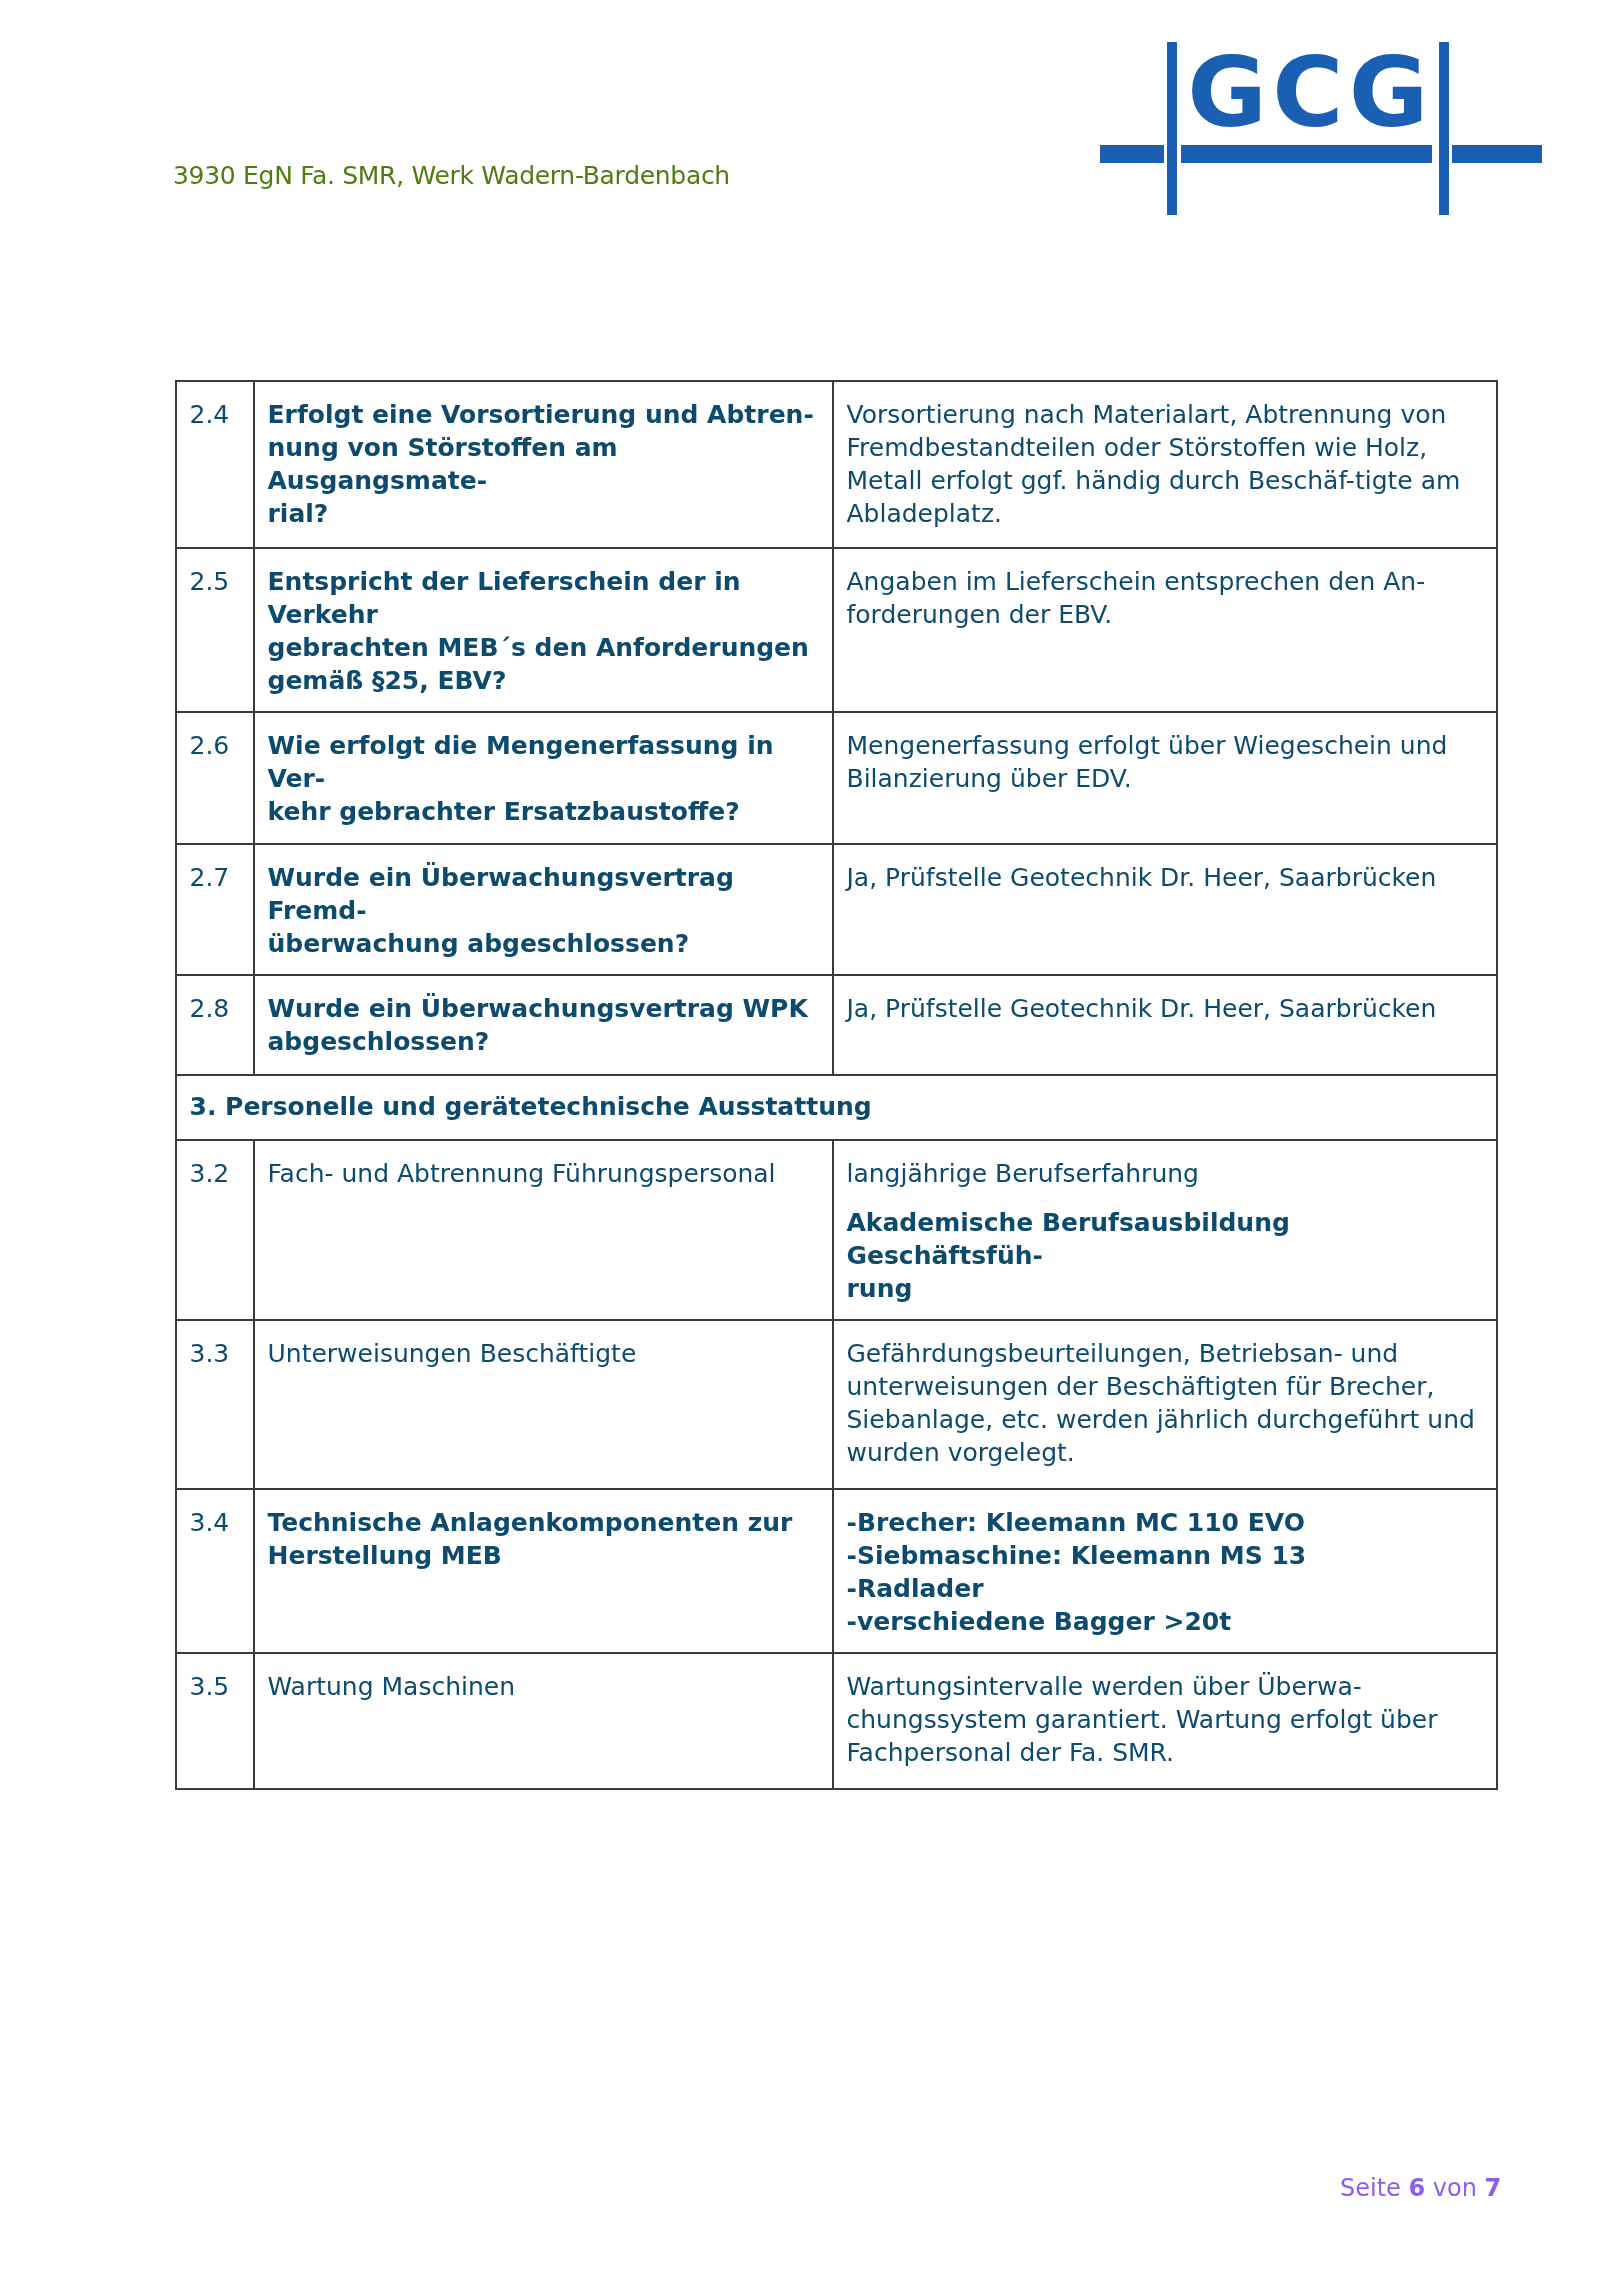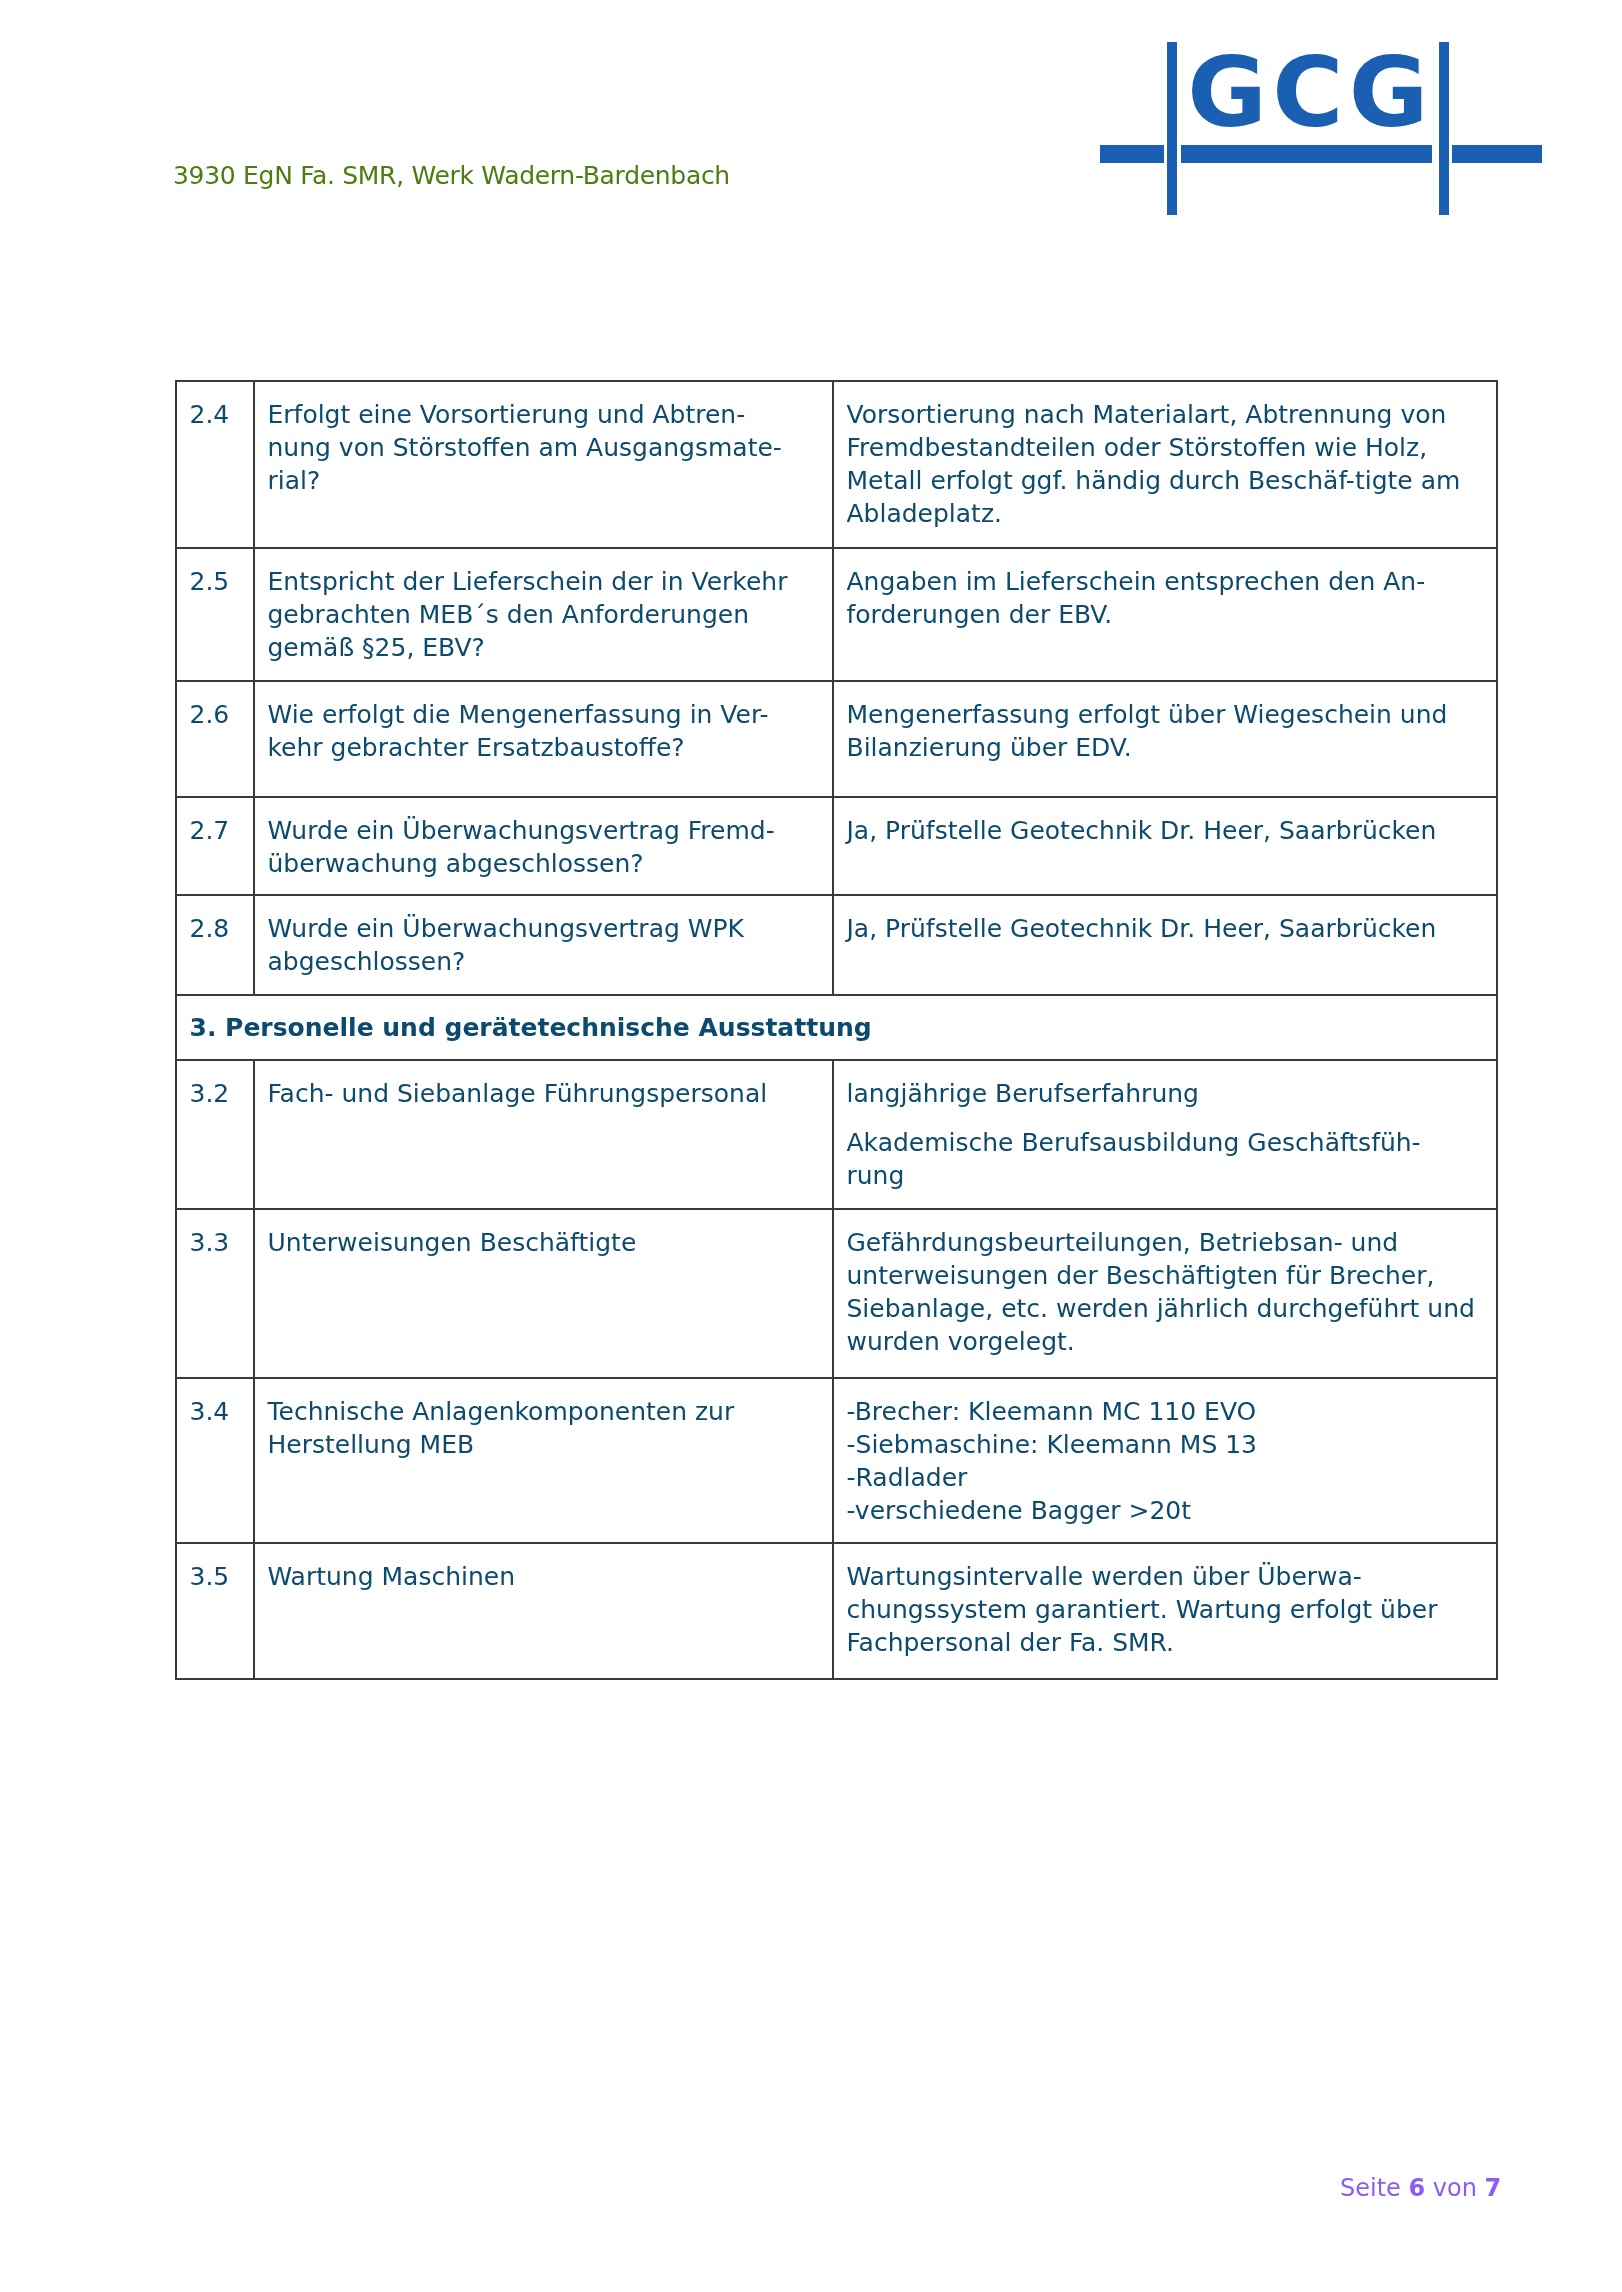--- a/index.html
+++ b/index.html
@@ -40,21 +40,21 @@
     .doc-table col.c1 { width: 78px; }
     .doc-table col.c2 { width: 579px; }
     .doc-table col.c3 { width: 664px; }
     .doc-table td.num { padding-left: 12.5px; padding-right: 5.4px; }
     .doc-table td.ans p { margin: 0; }
     .doc-table td.ans p + p { margin-top: 16px; }
     .doc-table td.section {
       font-weight: bold; padding-top: 14.3px; padding-bottom: 14.3px;
       font-size: 25px;
     }
-    .doc-table .line { display: block; }
+    .doc-table .line { display: block; font-weight: bold; }
 
     .footer {
       position: absolute; left: 1340px; top: 2174px;
       font-size: 24px; color: #8b5cf6; white-space: nowrap;
     }
     .footer b { font-weight: bold; }
   </style>
 </head>
 <body>
 
@@ -126,21 +126,21 @@
       </td>
       <td class="ans">
           <p>Ja, Prüfstelle Geotechnik Dr. Heer, Saarbrücken</p>
         </td>
     </tr>
     <tr style="height:65px">
       <td class="section" colspan="3">3. Personelle und gerätetechnische Ausstattung</td>
     </tr>
     <tr style="height:149px">
       <td class="num">3.2</td>
-      <td>Fach- und Siebanlage Führungspersonal</td>
+      <td>Fach- und Abtrennung Führungspersonal</td>
       <td class="ans">
         <p>langjährige Berufserfahrung</p>
         <p>
             <span class="line">Akademische Berufsausbildung Geschäftsfüh-</span>
             <span class="line">rung</span>
           </p>
       </td>
     </tr>
     <tr style="height:169px">
       <td class="num">3.3</td>

